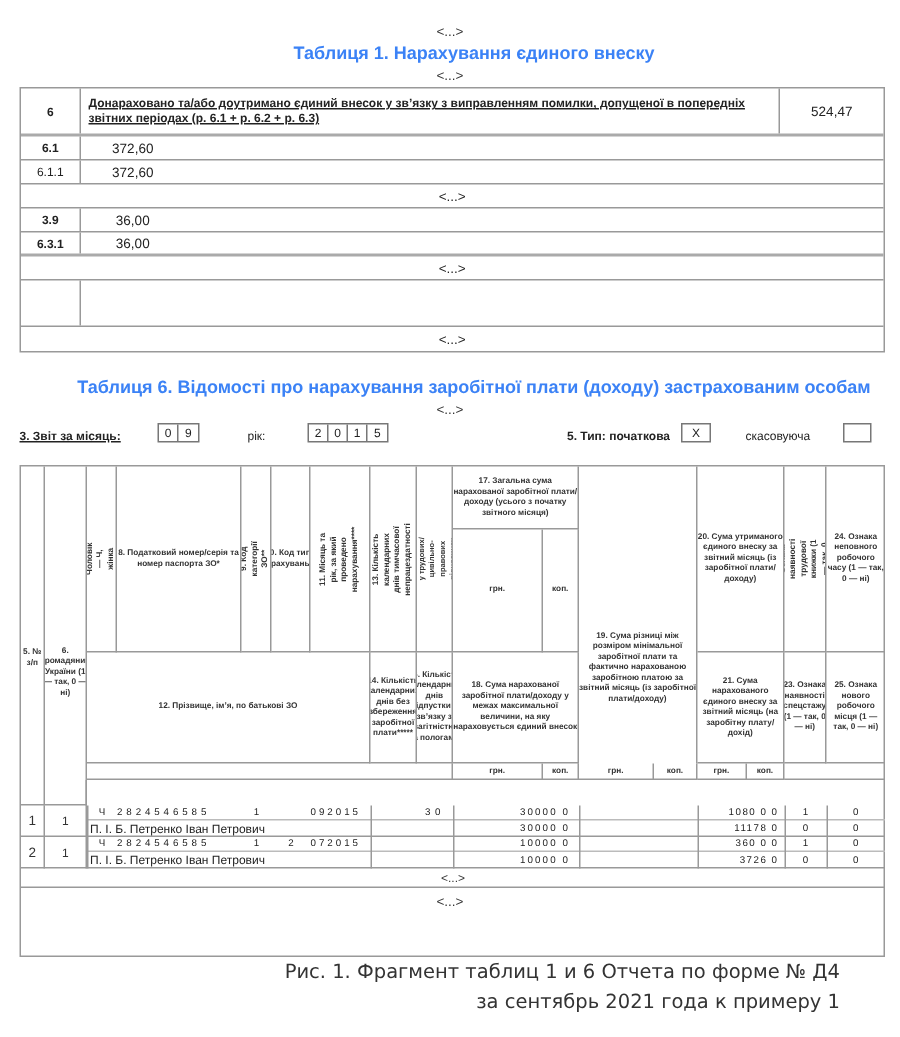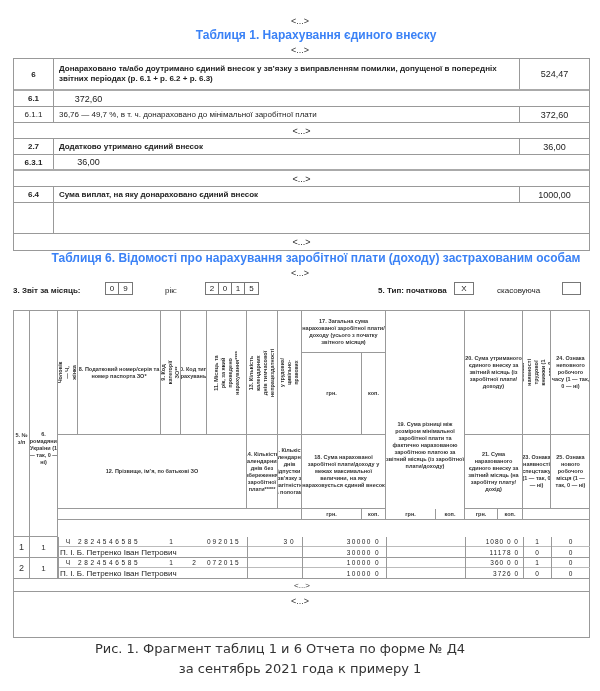--- a/index.html
+++ b/index.html
@@ -8,75 +8,68 @@
   .ell { font-size: 9px; color: #333; text-align: center; width: 600px; left: 0; }
   .ttl { font-family: "Liberation Sans", sans-serif; font-weight: bold; font-size: 12px; text-align: center; left: 16px; width: 600px; color: #3b82f6; }
   
   .t1 { position: absolute; left: 13px; top: 58px; width: 577px; border: 1px solid #999; }
   .t1 .r { display: flex; border-bottom: 1px solid #999; font-size: 8px; }
   .t1 .r:last-child { border-bottom: none; }
   .t1 .c1 { width: 40px; border-right: 1px solid #999; display: flex; align-items: center; justify-content: center; font-weight: bold; }
   .t1 .c2 { flex: 1; border-right: 1px solid #999; padding: 2px 5px; display: flex; align-items: center; line-height: 10px; }
   .t1 .c3 { width: 69px; display: flex; align-items: center; justify-content: center; font-size: 9px; }
   .t1 .full { flex: 1; text-align: center; font-size: 9px; padding: 3px 0; }
-  .b { font-weight: bold; }
+  .b { font-weight: bold; text-decoration: underline; }
   .thick { border-bottom: 2px solid #aaa !important; }
   
   .lbl { font-size: 8px; }
   .box { display: flex; border: 1px solid #777; height: 13px; }
   .box span { width: 13px; border-right: 1px solid #777; font-size: 8px; display: flex; align-items: center; justify-content: center; }
   .box span:last-child { border-right: none; }
   
   .t6 { position: absolute; left: 13px; top: 310px; width: 577px; height: 328px; border: 1px solid #999; }
   .cell { position: absolute; border-right: 1px solid #999; border-bottom: 1px solid #999; font-size: 5.5px; font-weight: bold; display: flex; align-items: center; justify-content: center; text-align: center; line-height: 7px; color: #333; overflow: hidden; }
   .rot { transform: rotate(-90deg); white-space: normal; width: 95px; text-align: center; }
   .dr { position: absolute; font-size: 7px; display: flex; align-items: center; }
-  .caption { font-family: "DejaVu Sans", sans-serif; font-size: 13px; color: #333; text-align: center; left: 0; width: 560px; line-height: 18px; }
+  .caption { font-family: "DejaVu Sans", sans-serif; font-size: 13px; color: #333; text-align: right; left: 0; width: 560px; line-height: 18px; }
 </style>
 </head>
 <body>
 
 <div class="abs ell" style="top:16px">&lt;...&gt;</div>
 <div class="abs ttl" style="top:28px">Таблиця 1. Нарахування єдиного внеску</div>
 <div class="abs ell" style="top:45px">&lt;...&gt;</div>
 
 <div class="t1">
   <div class="r thick" style="height:32px">
     <div class="c1">6</div>
     <div class="c2 b">Донараховано та/або доутримано єдиний внесок у зв’язку з виправленням помилки, допущеної в попередніх звітних періодах (р. 6.1 + р. 6.2 + р. 6.3)</div>
     <div class="c3">524,47</div>
   </div>
   <div class="r" style="height:16px">
     <div class="c1">6.1</div>
     <div class="c3">372,60</div>
   </div>
   <div class="r" style="height:16px">
     <div class="c1" style="font-weight:normal">6.1.1</div>
-    <div class="c2">36,76 — 49,7 %, в т. ч. донараховано до мінімальної заробітної плати</div>
     <div class="c3">372,60</div>
   </div>
   <div class="r" style="height:16px">
     <div class="full">&lt;...&gt;</div>
   </div>
   <div class="r" style="height:16px">
-    <div class="c1">2.7</div>
-    <div class="c2 b">Додатково утримано єдиний внесок</div>
+    <div class="c1">3.9</div>
     <div class="c3">36,00</div>
   </div>
   <div class="r thick" style="height:16px">
     <div class="c1">6.3.1</div>
     <div class="c3">36,00</div>
   </div>
   <div class="r" style="height:16px">
     <div class="full">&lt;...&gt;</div>
-  </div>
-  <div class="r" style="height:16px">
-    <div class="c1">6.4</div>
-    <div class="c2 b">Сума виплат, на яку донараховано єдиний внесок</div>
-    <div class="c3">1000,00</div>
   </div>
   <div class="r" style="height:31px">
     <div class="c1"></div>
     <div class="c3"></div>
   </div>
   <div class="r" style="height:16px">
     <div class="full">&lt;...&gt;</div>
   </div>
 </div>
 

